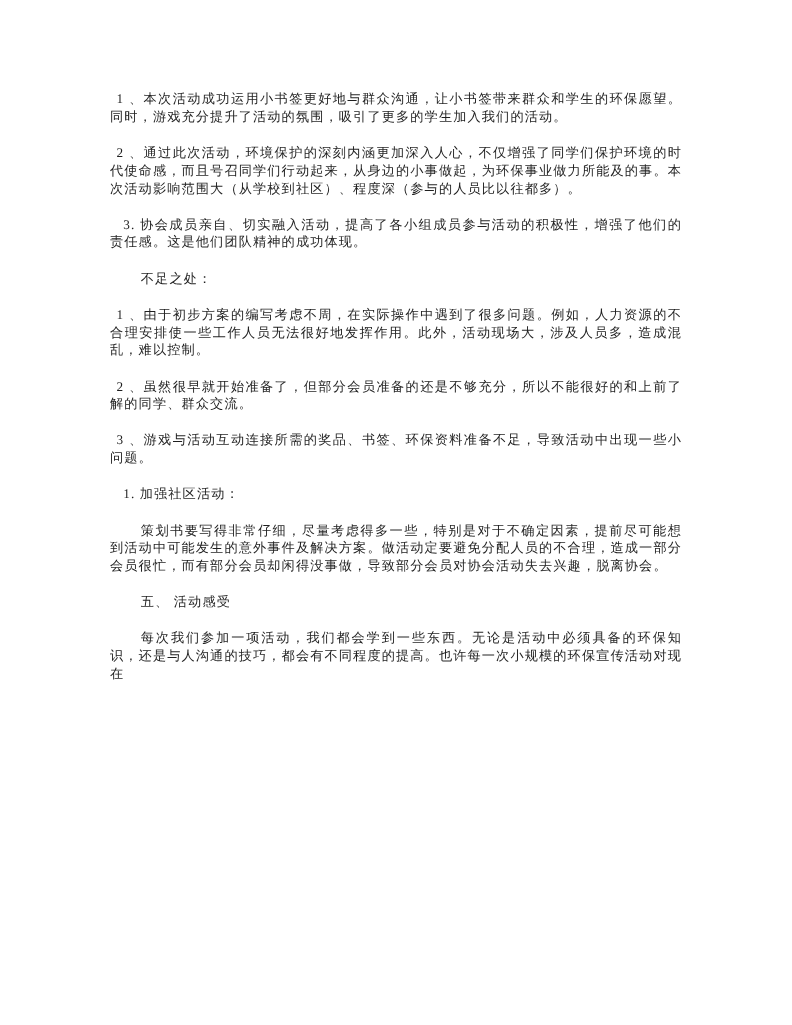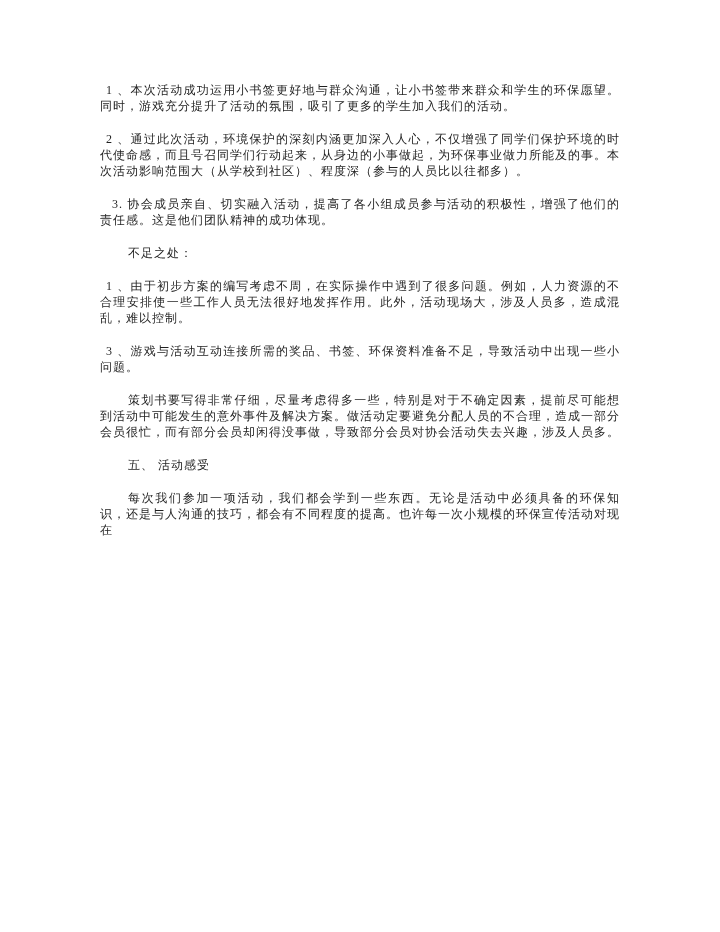--- a/index.html
+++ b/index.html
@@ -40,18 +40,20 @@
 </head>
 <body>
 
 <div class="page">
   <div class="doc">
     <p class="num">1 、本次活动成功运用小书签更好地与群众沟通，让小书签带来群众和学生的环保愿望。同时，游戏充分提升了活动的氛围，吸引了更多的学生加入我们的活动。</p>
     <p class="num">2 、通过此次活动，环境保护的深刻内涵更加深入人心，不仅增强了同学们保护环境的时代使命感，而且号召同学们行动起来，从身边的小事做起，为环保事业做力所能及的事。本次活动影响范围大（从学校到社区）、程度深（参与的人员比以往都多）。</p>
     <p class="num-dot">3. 协会成员亲自、切实融入活动，提高了各小组成员参与活动的积极性，增强了他们的责任感。这是他们团队精神的成功体现。</p>
     <p class="heading">不足之处：</p>
     <p class="num">1 、由于初步方案的编写考虑不周，在实际操作中遇到了很多问题。例如，人力资源的不合理安排使一些工作人员无法很好地发挥作用。此外，活动现场大，涉及人员多，造成混乱，难以控制。</p>
+    <p class="num">2 、虽然很早就开始准备了，但部分会员准备的还是不够充分，所以不能很好的和上前了解的同学、群众交流。</p>
     <p class="num">3 、游戏与活动互动连接所需的奖品、书签、环保资料准备不足，导致活动中出现一些小问题。</p>
-    <p class="body">策划书要写得非常仔细，尽量考虑得多一些，特别是对于不确定因素，提前尽可能想到活动中可能发生的意外事件及解决方案。做活动定要避免分配人员的不合理，造成一部分会员很忙，而有部分会员却闲得没事做，导致部分会员对协会活动失去兴趣，涉及人员多。</p>
+    <p class="sub">1. 加强社区活动：</p>
+    <p class="body">策划书要写得非常仔细，尽量考虑得多一些，特别是对于不确定因素，提前尽可能想到活动中可能发生的意外事件及解决方案。做活动定要避免分配人员的不合理，造成一部分会员很忙，而有部分会员却闲得没事做，导致部分会员对协会活动失去兴趣，脱离协会。</p>
     <p class="heading">五、 活动感受</p>
     <p class="body">每次我们参加一项活动，我们都会学到一些东西。无论是活动中必须具备的环保知识，还是与人沟通的技巧，都会有不同程度的提高。也许每一次小规模的环保宣传活动对现在</p>
   </div>
 </div>
 
 </body></html>

